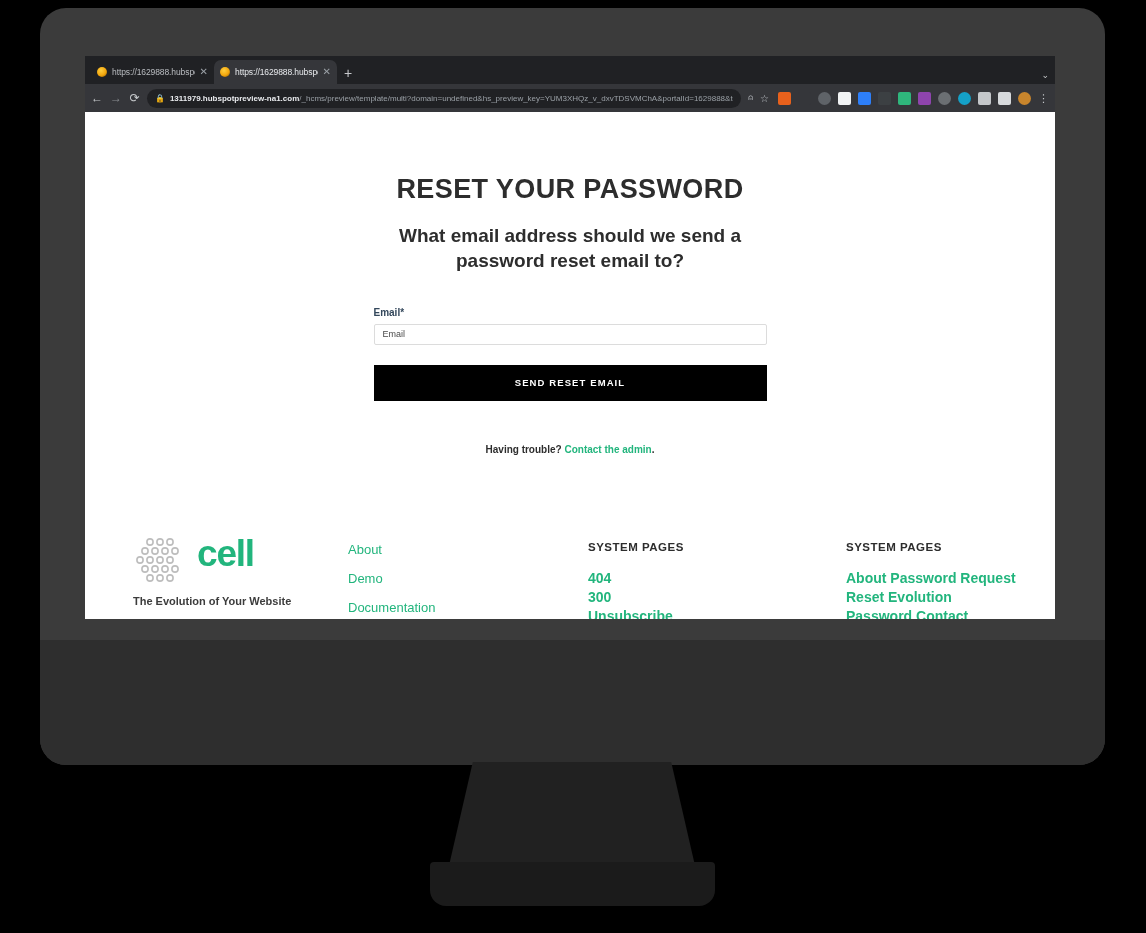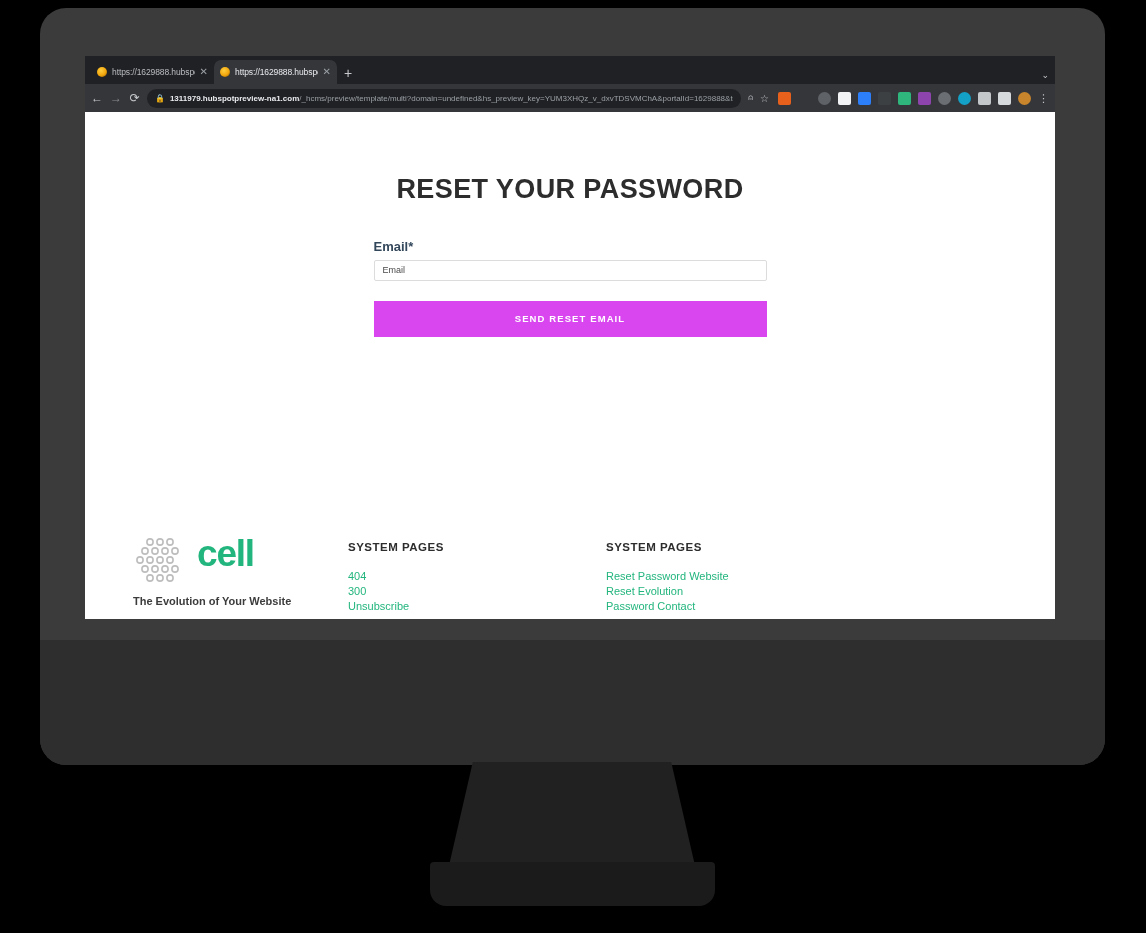--- a/index.html
+++ b/index.html
@@ -159,21 +159,21 @@
     margin: 18px auto 0;
     max-width: 380px;
   }
 
   #form-wrap {
     width: 393px;
     margin: 34px auto 0;
     text-align: left;
   }
   #email-label {
-    font-size: 13px;
+    font-size: 10px;
     color: #33475b;
     font-weight: bold;
     margin-bottom: 5px;
     display: block;
   }
   #email-input {
     width: 100%;
     height: 21px;
     border: 1px solid #dcdcdc;
     border-radius: 2px;
@@ -182,21 +182,21 @@
     padding: 0 8px;
     font-family: "Liberation Sans", sans-serif;
     background: #fff;
     outline: none;
   }
   #email-input::placeholder { color: #4a4a4a; }
   #submit-btn {
     margin-top: 20px;
     width: 100%;
     height: 36px;
-    background: #d946ef;
+    background: #000000;
     color: #fff;
     border: none;
     font-size: 9.5px;
     font-weight: bold;
     letter-spacing: 1.1px;
     font-family: "Liberation Sans", sans-serif;
     cursor: pointer;
   }
 
   #help-line {
@@ -248,25 +248,25 @@
   .col-head {
     font-size: 11.5px;
     font-weight: bold;
     color: #2d2d2d;
     letter-spacing: 0.5px;
     margin-bottom: 17px;
     padding-top: 4px;
   }
   .col-link {
     display: block;
-    font-size: 11px;
+    font-size: 14px;
     color: #22b57d;
     text-decoration: none;
     margin-bottom: 3px;
-    font-weight: normal;
+    font-weight: bold;
   }
 </style>
 </head>
 <body>
 
 <div id="scene">
 
   <div id="monitor-body"></div>
   <div id="monitor-lower"></div>
   <div id="monitor-neck"></div>
@@ -319,27 +319,29 @@
       <span class="ext" style="background:#d7dadd"></span>
       <span class="ext round" style="background:#c8852c"></span>
 
       <span id="menu-dots">⋮</span>
     </div>
 
     <div id="page">
 
       <div id="reset-section">
         <h1 id="page-title">RESET YOUR PASSWORD</h1>
+        <h2 id="page-subtitle">What email address should we send a password reset email to?</h2>
 
         <div id="form-wrap">
           <label id="email-label">Email*</label>
           <input id="email-input" type="text" placeholder="Email" style="">
           <button id="submit-btn">SEND RESET EMAIL</button>
         </div>
 
+        <div id="help-line"><span>Having trouble? </span><a href="#">Contact the admin</a><span>.</span></div>
       </div>
 
       <div id="footer">
 
         <div id="footer-brand">
           <div id="logo-row">
             <svg id="logo-dots" viewBox="0 0 56 46">
               <g fill="none" stroke="#bdbdbd" stroke-width="1.6">
                 <circle cx="17" cy="5" r="3.1"></circle>
                   <circle cx="27" cy="5" r="3.1"></circle>
@@ -359,31 +361,36 @@
                 <circle cx="17" cy="41" r="3.1"></circle>
                   <circle cx="27" cy="41" r="3.1"></circle>
                   <circle cx="37" cy="41" r="3.1"></circle>
               </g>
             </svg>
             <span id="logo-word">cell</span>
           </div>
           <div id="tagline">The Evolution of Your Website</div>
         </div>
 
+        <div class="footer-col" id="col-nav">
+          <a href="#">About</a>
+          <a href="#">Demo</a>
+          <a href="#">Documentation</a>
+        </div>
 
         <div class="footer-col" id="col-sys1">
           <div class="col-head">SYSTEM PAGES</div>
           <a class="col-link" href="#">404</a>
           <a class="col-link" href="#">300</a>
           <a class="col-link" href="#">Unsubscribe</a>
         </div>
 
         <div class="footer-col" id="col-sys2">
           <div class="col-head">SYSTEM PAGES</div>
-          <a class="col-link" href="#">Reset Password Website</a>
+          <a class="col-link" href="#">About Password Request</a>
           <a class="col-link" href="#">Reset Evolution</a>
           <a class="col-link" href="#">Password Contact</a>
         </div>
 
       </div>
     </div>
   </div>
 </div>
 
 </body></html>

